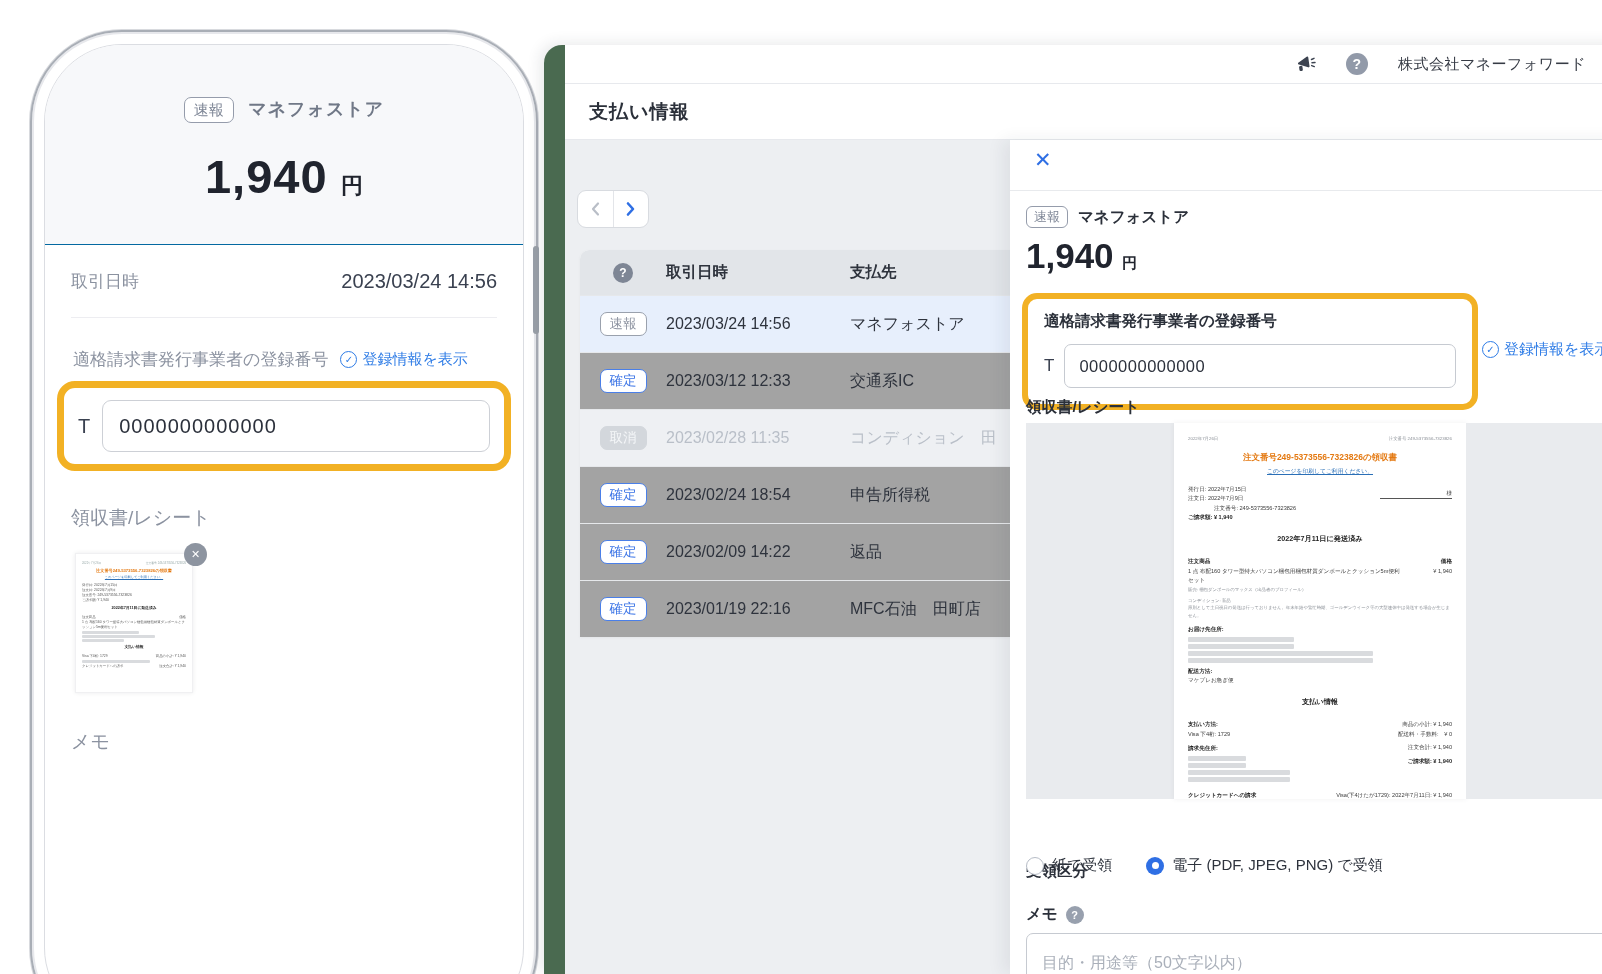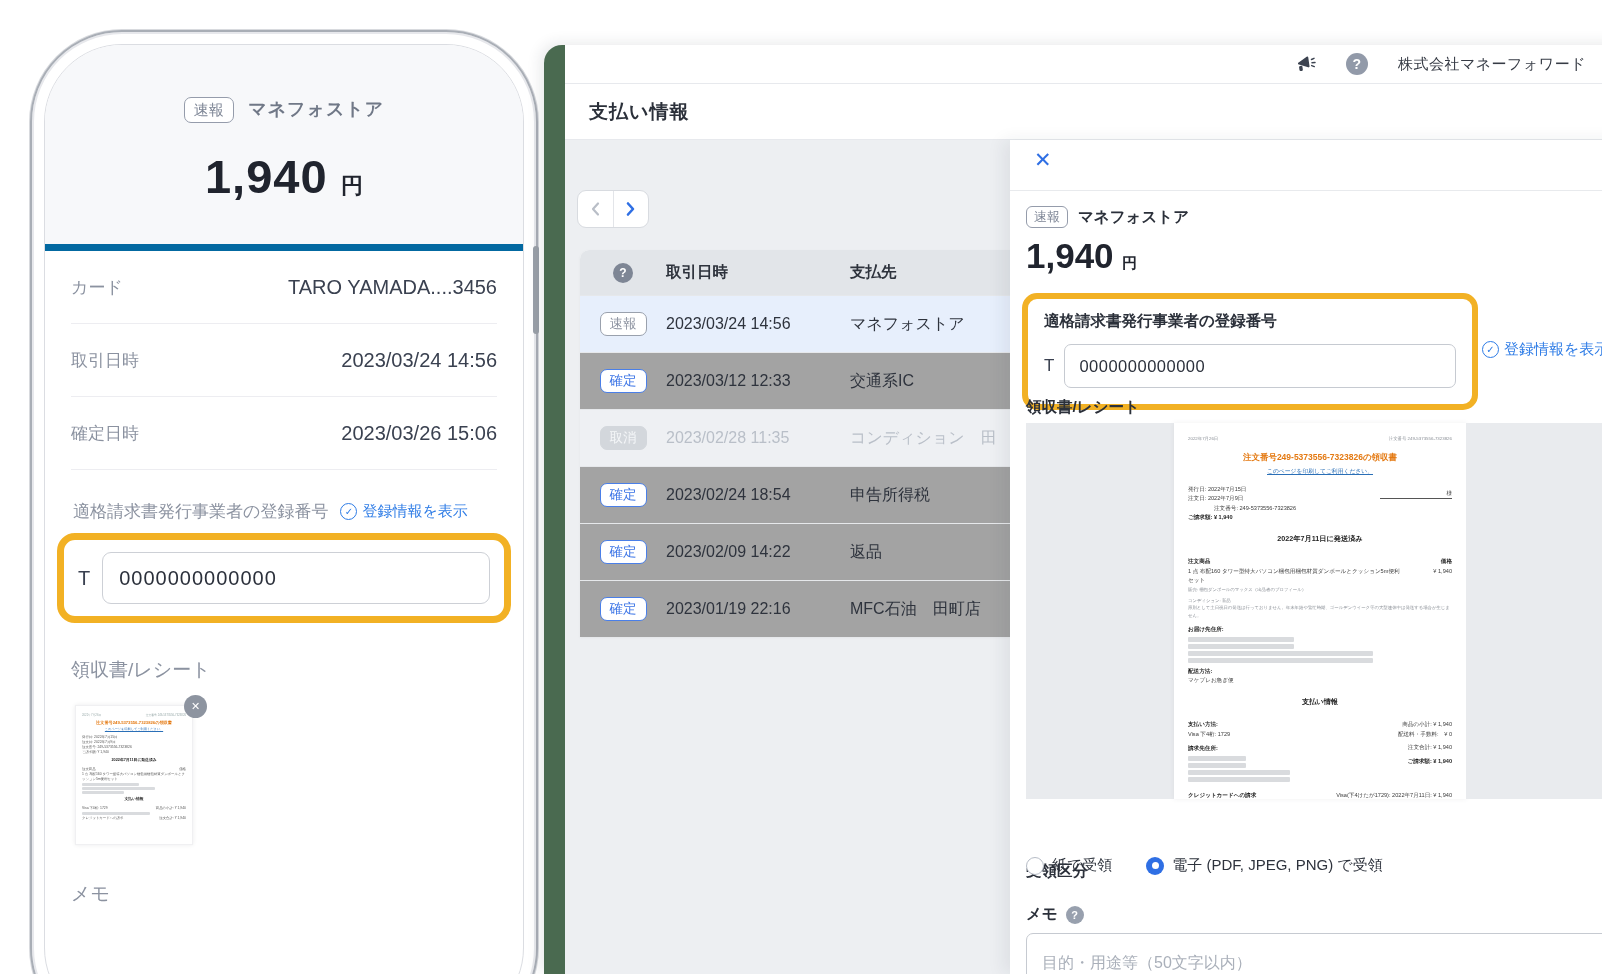--- a/index.html
+++ b/index.html
@@ -5,21 +5,21 @@
   * { margin:0; padding:0; box-sizing:border-box; }
   html,body { width:1602px; height:974px; }
   body { font-family:"Liberation Sans","DejaVu Sans",sans-serif; background:#ffffff; overflow:hidden; position:relative; }
 
   
   .phone { position:absolute; left:30px; top:30px; width:508px; height:1010px; z-index:1;
            background:#fff; border:2px solid #a9aeb6; border-radius:92px; padding:12px;
            box-shadow:inset 0 0 0 2px #e7e8ec, 0 0 0 1px #d8dade; }
   .phone-side-button { position:absolute; right:-3px; top:214px; width:6px; height:88px; background:#9aa0a8; border-radius:3px; }
   .screen { width:100%; height:100%; background:#fff; border:1px solid #dbdde2; border-radius:78px; overflow:hidden; }
-  .hero { background:#f7f8fa; border-bottom:7px solid #0369a1; padding:52px 0 40px; text-align:center; }
+  .hero { background:#f7f8fa; border-bottom:1px solid #0369a1; padding:52px 0 40px; text-align:center; }
   .badge-flash { display:inline-block; border:1.5px solid #959cab; color:#7e8696; background:#fff;
                  border-radius:7px; padding:2px 9px; font-size:15px; line-height:1.35; }
   .hero .merchant { font-size:18px; font-weight:700; color:#707887; margin-left:10px; letter-spacing:1px; }
   .hero .amount-row { margin-top:26px; }
   .amount-big { font-size:47px; font-weight:700; color:#20242e; letter-spacing:1px;text-align:right; }
   .amount-unit { font-size:22px; font-weight:700; color:#20242e; margin-left:9px; }
 
   .detail-rows { padding:0 26px; }
   .detail-row { display:flex; justify-content:space-between; align-items:center; height:73px; border-bottom:1px solid #ededf1; }
   .detail-row .dlabel { font-size:17px; color:#8b92a0; }
@@ -170,30 +170,22 @@
       <span class="badge-flash">速報</span>
       <span class="merchant">マネフォストア</span>
       <div class="amount-row">
         <span class="amount-big">1,940</span>
         <span class="amount-unit">円</span>
       </div>
     </div>
 
     <div class="detail-rows">
       <div class="detail-row">
-        <span class="dlabel">カード</span>
-        <span class="dvalue">TARO YAMADA....3456</span>
-      </div>
-      <div class="detail-row">
         <span class="dlabel">取引日時</span>
         <span class="dvalue">2023/03/24 14:56</span>
-      </div>
-      <div class="detail-row">
-        <span class="dlabel">確定日時</span>
-        <span class="dvalue">2023/03/26 15:06</span>
       </div>
     </div>
 
     <div class="invoice-sec">
       <div class="invoice-head">
         <span class="invoice-label">適格請求書発行事業者の登録番号</span>
         <span class="link-blue">
           <span class="check-circle">✓</span>
           <span>登録情報を表示</span>
         </span>

